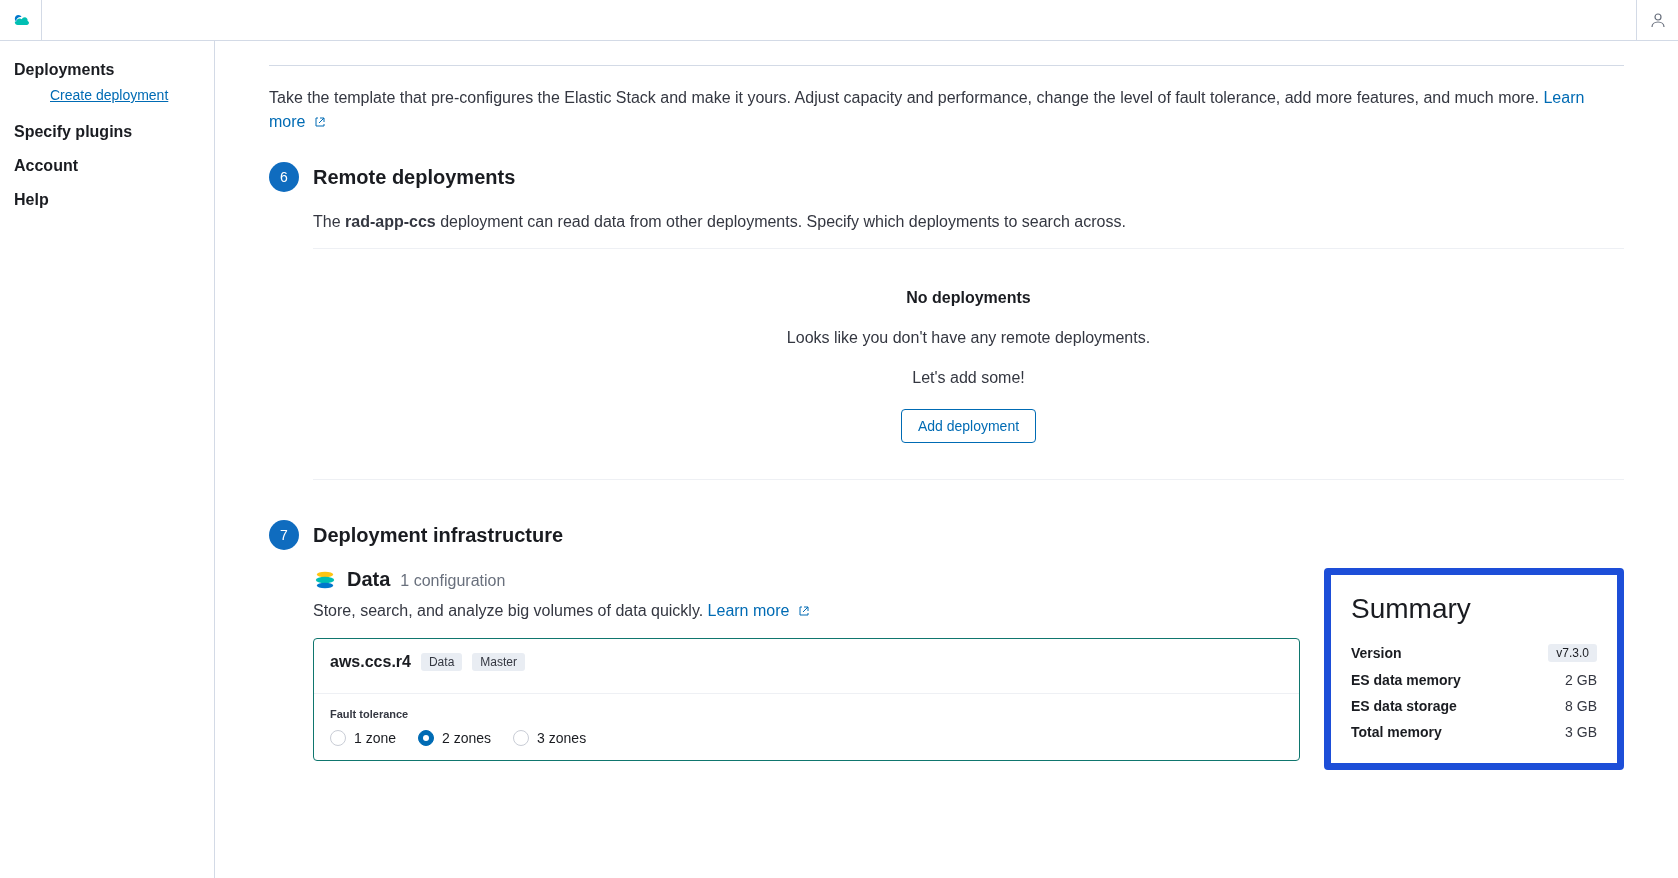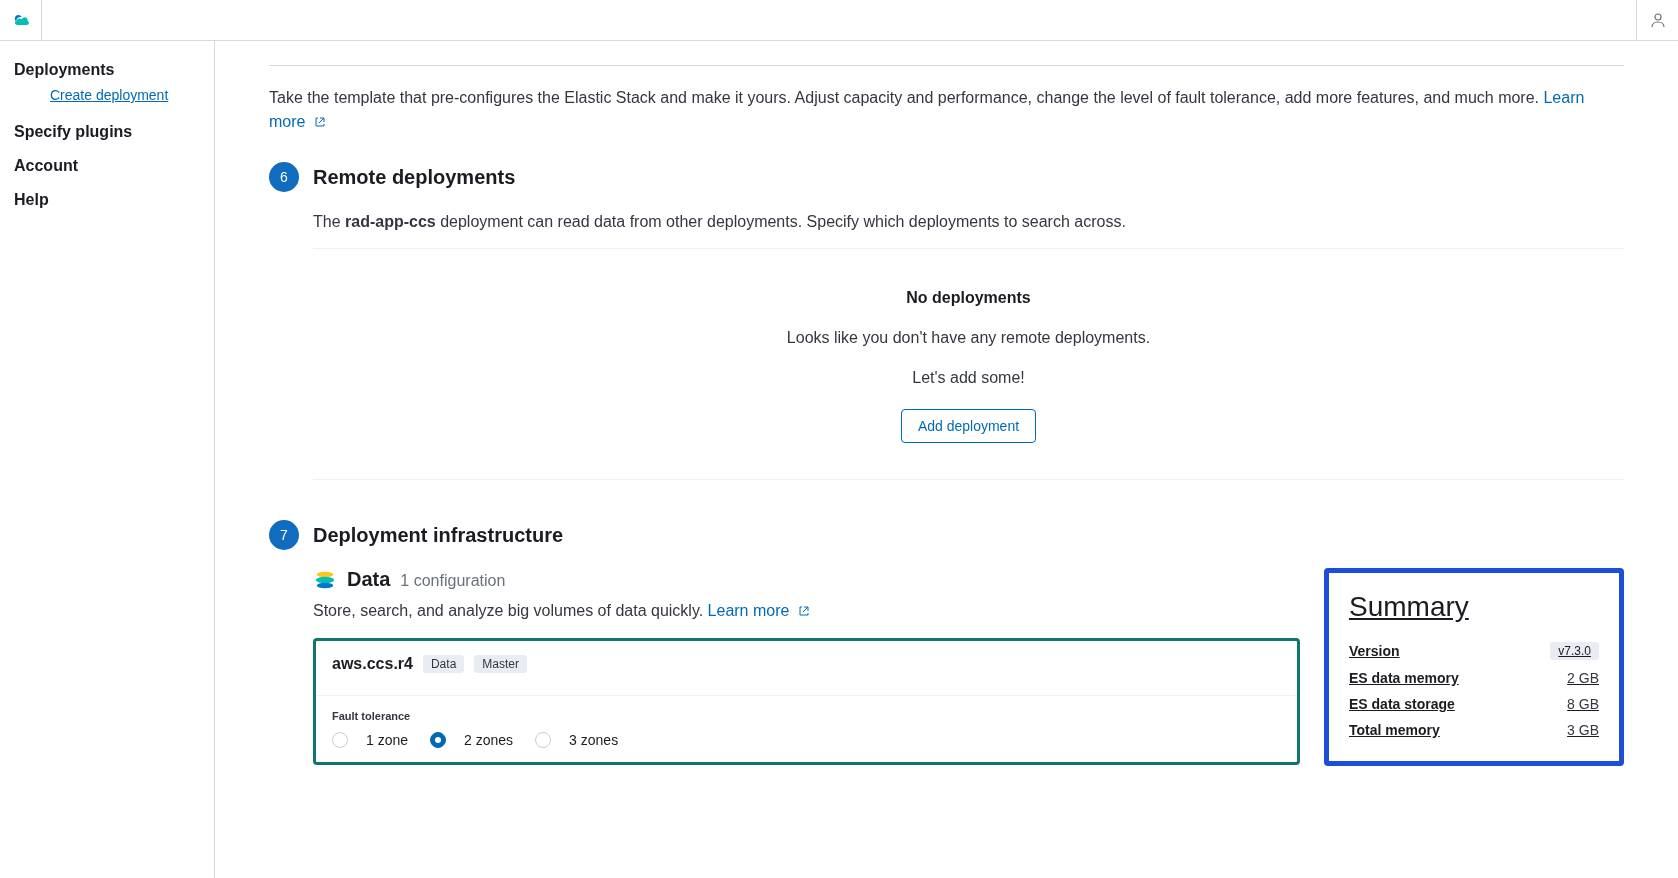--- a/index.html
+++ b/index.html
@@ -43,35 +43,35 @@
 .infra-row { display: flex; gap: 24px; align-items: flex-start; }
 .infra-main { flex: 1; min-width: 0; }
 .infra-side { width: 300px; flex-shrink: 0; }
 
 .data-header { display: flex; align-items: baseline; gap: 10px; margin-bottom: 10px; }
 .data-icon-wrap { width: 24px; height: 24px; border-radius: 50%; display: inline-flex; align-items: center; justify-content: center; align-self: center; }
 .data-title { font-size: 20px; font-weight: 700; }
 .data-count { font-size: 16px; color: #69707d; }
 .data-desc { font-size: 16px; color: #343741; margin-bottom: 18px; }
 
-.panel { border: 3px solid #0f766e; border-radius: 4px; }
+.panel { border: 1px solid #0f766e; border-radius: 4px; }
 .panel-header { padding: 14px 16px; border-bottom: 1px solid #eef0f4; }
 .panel-title-row { display: flex; align-items: center; gap: 10px; margin-bottom: 8px; }
 .panel-title { font-size: 16px; font-weight: 700; }
 .badge { background: #e9edf3; color: #343741; font-size: 12px; padding: 2px 8px; border-radius: 3px; }
 .panel-sub { font-size: 14px; color: #69707d; }
 .panel-body { padding: 14px 16px; }
 .ft-label { font-size: 11px; font-weight: 700; color: #343741; margin-bottom: 10px; }
 .radio-row { display: flex; gap: 22px; }
-.radio-item { display: flex; align-items: center; gap: 18px; font-size: 14px; cursor: pointer; }
+.radio-item { display: flex; align-items: center; gap: 8px; font-size: 14px; cursor: pointer; }
 .radio-circle { width: 16px; height: 16px; border-radius: 50%; border: 1px solid #c9cdd6; background: #fff; display: inline-flex; align-items: center; justify-content: center; }
 .radio-circle.checked { border-color: #006bb4; background: #006bb4; }
 .radio-dot { width: 6px; height: 6px; border-radius: 50%; background: #fff; }
 
-.summary-card { border: 5px solid #1d4ed8; border-radius: 4px; padding: 18px 20px; text-decoration: underline; }
+.summary-card { border: 7px solid #1d4ed8; border-radius: 4px; padding: 18px 20px; }
 .summary-title { font-size: 28px; font-weight: 400; margin-bottom: 14px; }
 .summary-row { display: flex; justify-content: space-between; align-items: center; padding: 5px 0; font-size: 14px; }
 .summary-label { font-weight: 700; color: #1a1c21; }
 .summary-val { color: #343741; }
 .version-badge { background: #e9edf3; padding: 2px 8px; border-radius: 3px; font-size: 12px; }
 </style>
 </head>
 <body>
 
 <div class="topbar">

